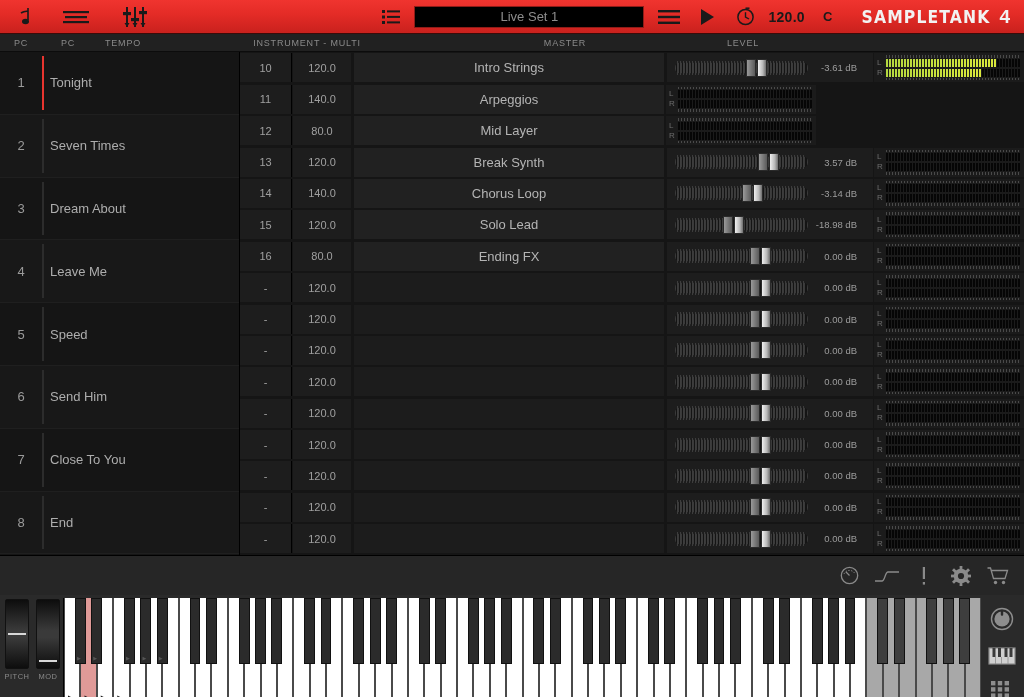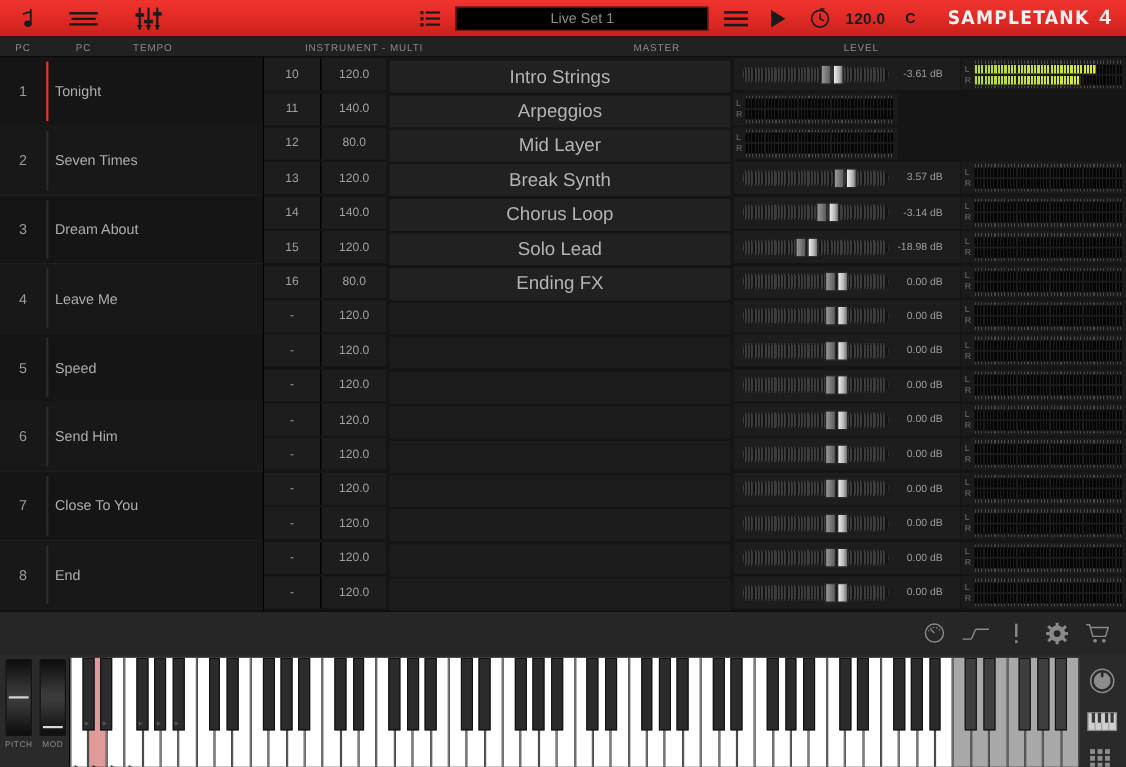--- a/index.html
+++ b/index.html
@@ -24,49 +24,49 @@
   .ic-clock{width:34px;height:34px;}
   .bpm{color:#1a1a1a;font-size:14px;font-weight:bold;letter-spacing:.3px;
     padding:0 6px;cursor:pointer;}
   .keysig{color:#1a1a1a;font-size:13px;font-weight:bold;padding:0 10px 0 12px;cursor:pointer;}
   .logo{display:flex;align-items:baseline;padding-right:14px;padding-left:14px;}
   .logo .w{font-size:17px;font-weight:bold;color:#f2f2f2;letter-spacing:1.2px;
     font-family:"DejaVu Sans", sans-serif; transform:scaleX(.92);}
   .logo .n{font-size:19px;font-weight:bold;color:#f2f2f2;margin-left:3px;}
 
   
-  .thead{height:18px;display:flex;background:#212121;border-bottom:1px solid #0c0c0c;gap:8px;}
+  .thead{height:18px;display:flex;background:#212121;border-bottom:1px solid #0c0c0c;}
   .thead div{font-size:9px;color:#8a8a8a;letter-spacing:.8px;display:flex;
     align-items:center;justify-content:center;}
   .c-pc1{width:42px;} .c-song{width:206px;} .c-pc2{width:52px;}
   .c-tempo{width:58px;} .c-inst{width:310px;} .c-master{width:206px;} .c-level{width:150px;}
 
   
   .body{display:flex;height:503px;background:#151515;}
 
   
   .songcol{width:248px;background:#151515;border-right:1px solid #000;}
   .songrow{height:62.8px;display:flex;align-items:center;position:relative;
     border-bottom:1px solid #1f1f1f;cursor:pointer;}
   .songrow.alt{background:#181818;}
   .songrow .num{width:42px;text-align:center;font-size:13px;color:#9a9a9a;}
   .songrow .bar{position:absolute;left:42px;top:4px;bottom:4px;width:2px;background:#2c2c2c;}
   .songrow.active .bar{background:#e8352f;}
   .songrow .nm{font-size:13px;color:#adadad;padding-left:8px;}
 
   
   .instcol{flex:1;display:flex;flex-direction:column;}
-  .irow{height:31.4px;display:flex;align-items:center;}
+  .irow{height:31.4px;display:flex;align-items:flex-end;}
   .cell-pc{width:52px;height:29px;margin:1px 1px 1px 0;background:#1d1d1d;
     border-right:1px solid #000;display:flex;align-items:center;justify-content:center;
     font-size:11px;color:#a0a0a0;cursor:pointer;}
   .cell-tempo{width:58px;height:29px;margin:1px 1px 1px 0;background:#1d1d1d;
     display:flex;align-items:center;justify-content:center;font-size:11px;color:#a0a0a0;cursor:pointer;}
   .cell-inst{width:310px;height:29px;margin:5px 2px 1px 2px;background:#212121;
-    display:flex;align-items:center;justify-content:center;font-size:17px;
+    display:flex;align-items:center;justify-content:center;font-size:13px;
     color:#b4b4b4;cursor:pointer;}
   .cell-inst.empty{background:#1c1c1c;}
   .cell-master{width:206px;height:29px;margin:1px 1px;background:#1d1d1d;
     display:flex;align-items:center;cursor:pointer;}
   .cell-level{width:150px;height:29px;margin:1px 0;background:#1b1b1b;
     display:flex;flex-direction:column;justify-content:center;padding:2px 4px 2px 3px;}
 
   
   .sld{position:relative;width:133px;height:20px;margin-left:8px;}
   .sld .track{position:absolute;left:0;right:0;top:50%;transform:translateY(-50%);

